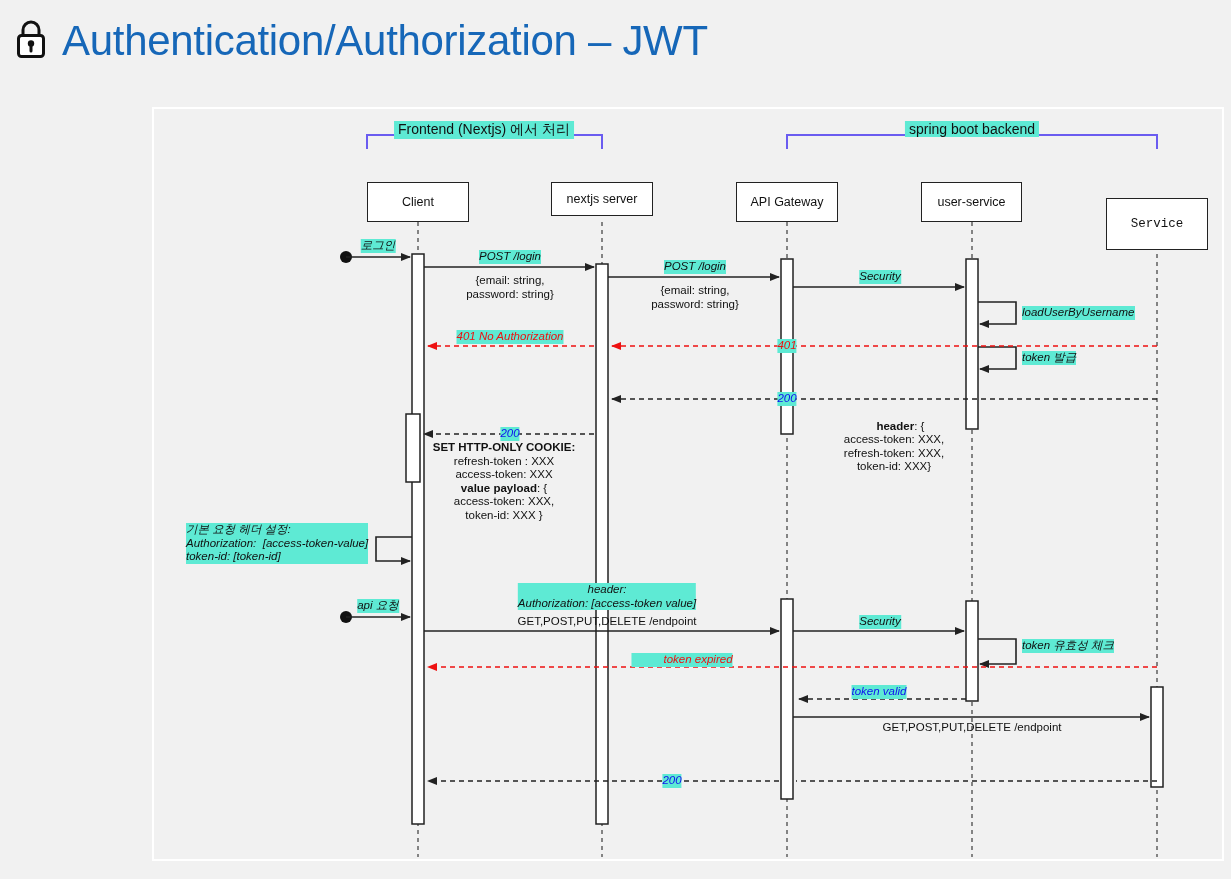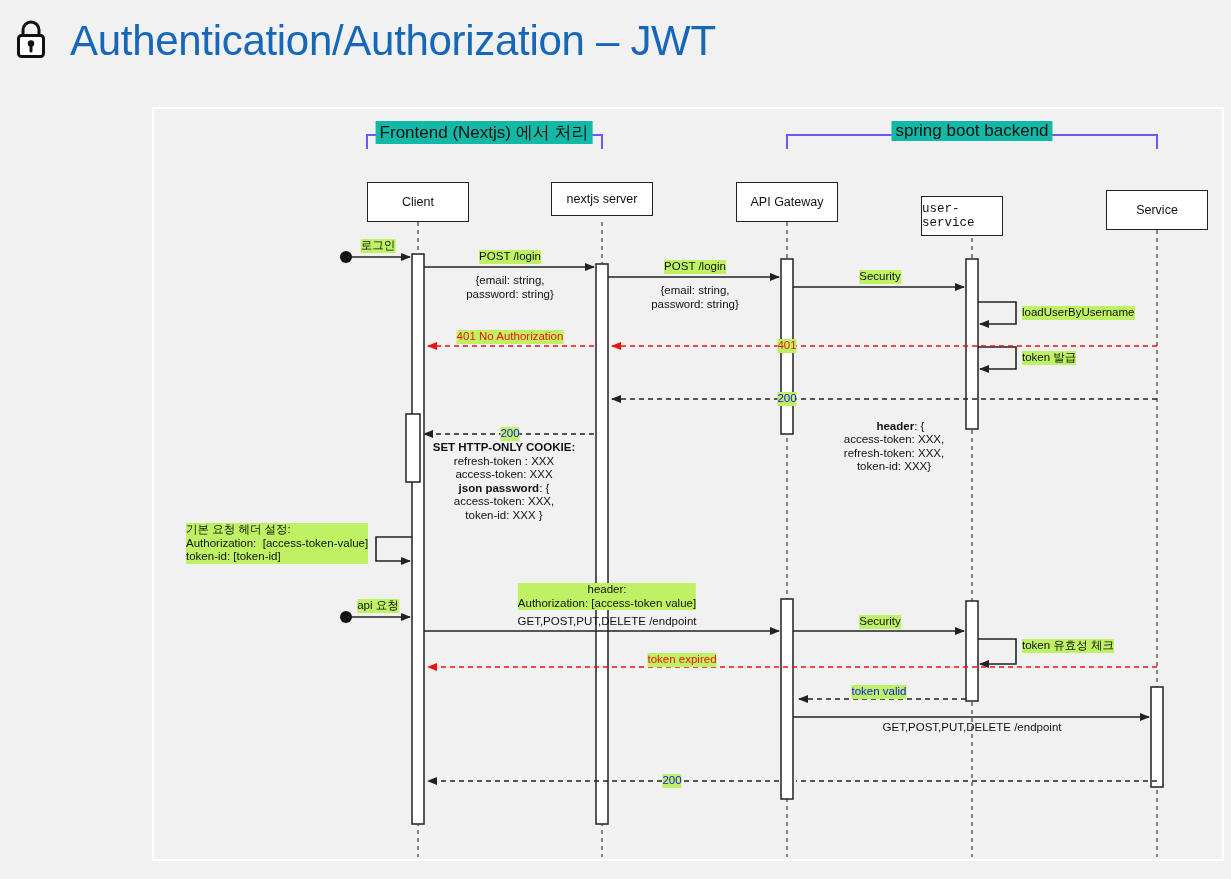--- a/index.html
+++ b/index.html
@@ -5,21 +5,21 @@
   html,body{margin:0;padding:0;}
   body{
     width:1231px;height:879px;
     background:#f1f1f1;
     font-family:"Liberation Sans","DejaVu Sans",sans-serif;
     overflow:hidden;
     position:relative;
   }
   #page-title{
     position:absolute;left:14px;top:10px;
-    display:flex;align-items:center;gap:22px;
+    display:flex;align-items:center;gap:14px;
     height:62px;
   }
   #page-title .lock{flex:0 0 auto;display:block;}
   #page-title .ttl{
     font-size:42px;color:#1667b8;font-weight:400;
     letter-spacing:-0.3px;white-space:nowrap;
     font-family:"Liberation Sans","DejaVu Sans",sans-serif;
   }
   #diagram-frame{
     position:absolute;left:152px;top:107px;
@@ -30,33 +30,33 @@
   #canvas{position:absolute;left:0;top:0;}
   .txt{
     position:absolute;
     font-size:11.5px;color:#111;
     white-space:pre;
     line-height:13.5px;
     font-family:"Liberation Sans","DejaVu Sans",sans-serif;
   }
   .txt.c{transform:translateX(-50%);text-align:center;}
   .txt.l{text-align:left;}
-  .txt.bg{background:#bef264;}
+  .txt.bg{background:#5eead4;font-style:italic;}
   .txt.red{color:#ee1111;}
   .txt.blue{color:#1111ee;}
   .lfbox{
     position:absolute;box-sizing:border-box;
     border:1.6px solid #222;background:#fff;
     display:flex;align-items:center;justify-content:center;
     font-size:12.5px;color:#111;
   }
   .grplabel{
     position:absolute;transform:translateX(-50%);
-    font-size:17px;color:#111;white-space:nowrap;
-    background:#14b8a6;padding:0 4px;
+    font-size:14px;color:#111;white-space:nowrap;
+    background:#5eead4;padding:0 4px;
   }
 </style>
 </head>
 <body>
 
 <div id="page-title">
   <span class="lock">
     <svg width="34" height="44" viewBox="0 0 34 44">
       <path d="M9 19 V13 a8 8 0 0 1 16 0 V19" fill="none" stroke="#111" stroke-width="3"></path>
       <rect x="4.5" y="18.5" width="25" height="21" rx="3" fill="#fff" stroke="#111" stroke-width="3"></rect>
@@ -165,24 +165,24 @@
 
   <div class="lfbox" style="left:213px;top:73px;width:102px;height:40px;text-align:right;">
     <span>Client</span>
   </div>
   <div class="lfbox" style="left:397px;top:73px;width:102px;height:34px;">
     <span>nextjs server</span>
   </div>
   <div class="lfbox" style="left:582px;top:73px;width:102px;height:40px;">
     <span>API Gateway</span>
   </div>
-  <div class="lfbox" style="left:767px;top:87px;width:82px;height:40px;font-family:Liberation Mono, monospace;">
+  <div class="lfbox" style="left:767px;top:73px;width:101px;height:40px;">
     <span>user-service</span>
   </div>
-  <div class="lfbox" style="left:952px;top:81px;width:102px;height:40px;">
+  <div class="lfbox" style="left:952px;top:89px;width:102px;height:52px;font-family:Liberation Mono, monospace;">
     <span>Service</span>
   </div>
 
   <div class="txt c bg" style="left:224px;top:130px;">로그인</div>
 
   <div class="txt c bg" style="left:356px;top:141px;">POST /login</div>
   <div class="txt c" style="left:356px;top:165px;text-align:center;">{email: string,
 password: string}</div>
 
   <div class="txt c bg" style="left:541px;top:151px;">POST /login</div>
@@ -203,37 +203,37 @@
 access-token: XXX,
 refresh-token: XXX,
 token-id: XXX}</span>
   </div>
 
   <div class="txt c blue bg" style="left:356px;top:318px;">200</div>
 
   <div class="txt c" style="left:350px;top:332px;text-align:center;"><span style="font-weight:bold;">SET HTTP-ONLY COOKIE:</span>
 refresh-token : XXX
 access-token: XXX
-<span style="font-weight:bold;">json password</span>: {
+<span style="font-weight:bold;">value payload</span>: {
 access-token: XXX,
 token-id: XXX }</div>
 
   <div class="txt l bg" style="left:32px;top:414px;">기본 요청 헤더 설정:
 Authorization:  [access-token-value]
 token-id: [token-id]</div>
 
   <div class="txt c bg" style="left:224px;top:490px;">api 요청</div>
 
   <div class="txt c bg" style="left:453px;top:474px;text-align:center;">header:
 Authorization: [access-token value]</div>
   <div class="txt c" style="left:453px;top:506px;">GET,POST,PUT,DELETE /endpoint</div>
 
   <div class="txt c bg" style="left:726px;top:506px;">Security</div>
   <div class="txt l bg" style="left:868px;top:530px;">token 유효성 체크</div>
 
-  <div class="txt c red bg" style="left:528px;top:544px;">token expired</div>
+  <div class="txt c red bg" style="left:528px;top:544px;padding-left:32px;">token expired</div>
   <div class="txt c blue bg" style="left:725px;top:576px;">token valid</div>
 
   <div class="txt c" style="left:818px;top:612px;">GET,POST,PUT,DELETE /endpoint</div>
 
   <div class="txt c blue bg" style="left:518px;top:665px;">200</div>
 
 </div>
 
 </body></html>

